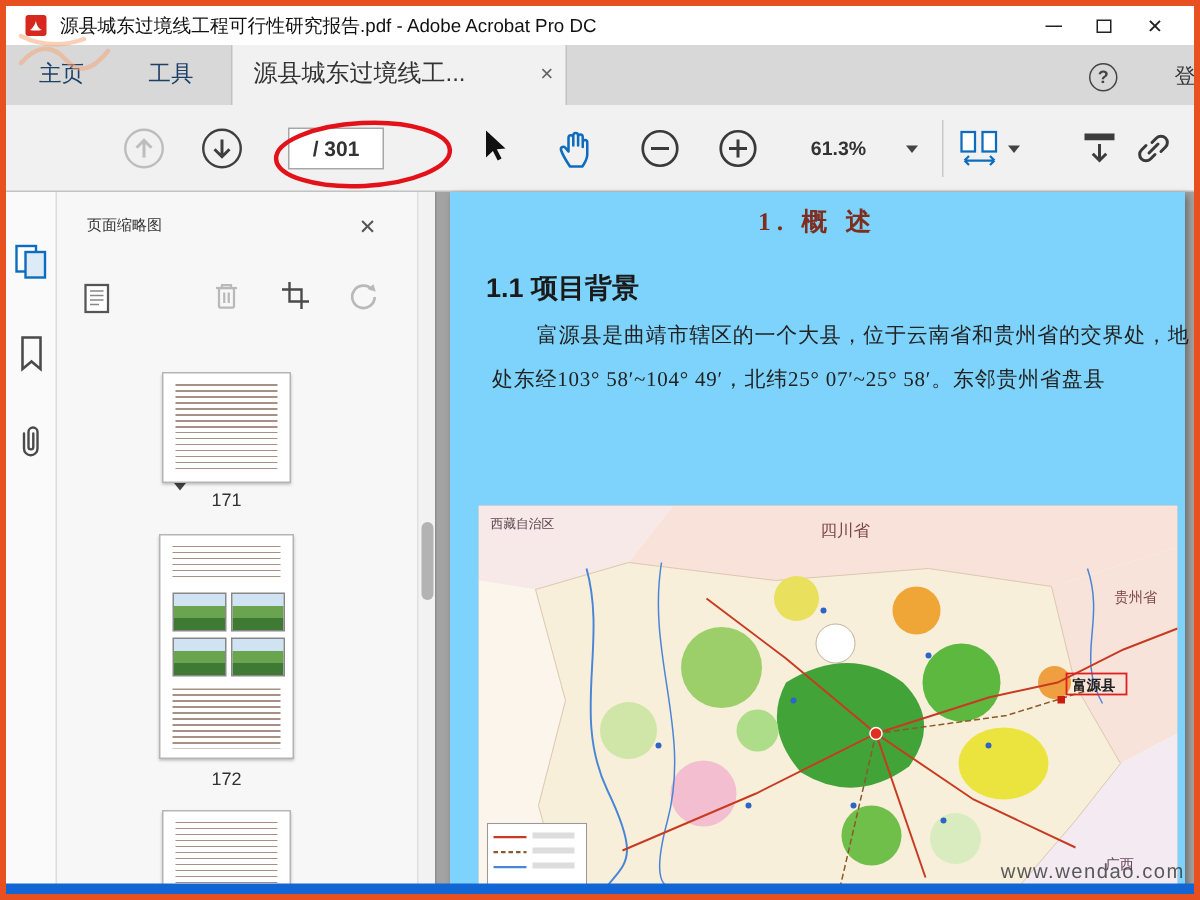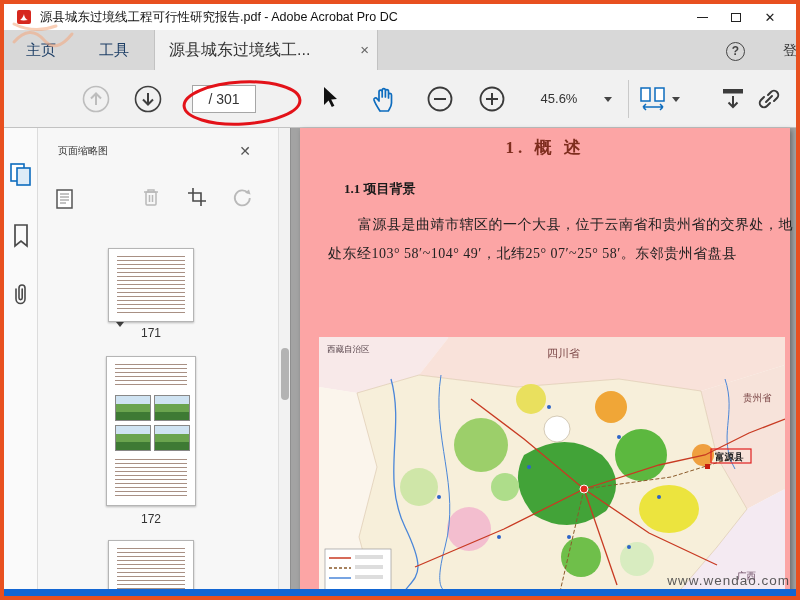--- a/index.html
+++ b/index.html
@@ -19,21 +19,21 @@
   .apptab { position:absolute; top:0; height:40px; line-height:40px; text-align:center; font-size:15px; color:#1e3f66; }
   .tab-home { left:0; width:74px; }
   .tab-tools { left:74px; width:72px; }
   .doctab { position:absolute; left:150px; top:0; width:224px; height:40px; background:#f1f1f1; border-left:1px solid #c2c2c2; border-right:1px solid #c2c2c2; }
   .doctab-label { position:absolute; left:14px; top:0; width:180px; height:40px; line-height:40px; font-size:16px; color:#333; white-space:nowrap; overflow:hidden; }
   .doctab-close { position:absolute; right:8px; top:0; height:40px; line-height:40px; font-size:15px; color:#666; }
   .helpbtn { position:absolute; left:722px; top:38px; width:19px; height:19px; border:1.5px solid #444; border-radius:50%; text-align:center; line-height:16px; font-size:12px; font-weight:bold; color:#444; }
   .signin { position:absolute; left:779px; top:38px; width:20px; height:20px; font-size:14px; color:#333; overflow:hidden; }
 
   
-  .toolbar { position:absolute; left:0; top:66px; width:792px; height:58px; background:#f1f1f1; border-bottom:1px solid #c2c2c2; }
+  .toolbar { position:absolute; left:0; top:66px; width:792px; height:58px; background:#f1f1f1; border-bottom:1px solid #c2c2c2;font-weight:bold; }
   .ticon { position:absolute; top:13px; width:32px; height:32px; }
   .pageinput { position:absolute; left:188px; top:15px; width:64px; height:28px; background:#fff; border:1px solid #a6a6a6; text-align:center; line-height:26px; font-size:14px; color:#333; }
   .zoomtext { position:absolute; left:516px; top:13px; width:78px; height:32px; line-height:32px; text-align:center; font-size:13px; color:#333; }
   .caret { position:absolute; width:0; height:0; border-left:4.5px solid transparent; border-right:4.5px solid transparent; border-top:5.5px solid #444; }
   .tsep { position:absolute; left:624px; top:10px; width:1px; height:38px; background:#c9c9c9; }
 
   
   .annot { position:absolute; left:176px; top:74px; width:124px; height:50px; z-index:40; pointer-events:none; }
 
   
@@ -47,23 +47,23 @@
   .picon { position:absolute; width:26px; height:26px; }
   .thumb { position:absolute; background:#fff; border:1px solid #b5b5b5; box-shadow:0 1px 2px rgba(0,0,0,.25); }
   .tlines { position:absolute; background:repeating-linear-gradient(to bottom,#a89084 0 1px, transparent 1px 4px); }
   .photo { position:absolute; width:36px; height:26px; background:linear-gradient(to bottom,#cfe3f2 0 32%,#6aa44e 32% 68%,#3e7a34 68%); border:0.5px solid #888; }
   .thumb-label { position:absolute; width:86px; text-align:center; font-size:12px; color:#333; }
   .scrolltrack { position:absolute; left:240px; top:0; width:12px; height:468px; background:#f2f2f2; border-left:1px solid #dfdfdf; }
   .scrollthumb { position:absolute; left:2px; top:220px; width:8px; height:52px; background:#b3b3b3; border-radius:4px; }
 
   
   .viewer { position:absolute; left:286px; top:124px; width:506px; height:468px; background:#a3a3a3; border-left:1px solid #8f8f8f; }
-  .page { position:absolute; left:9px; top:0; width:490px; height:468px; background:#fca5a5; box-shadow:2px 2px 5px rgba(0,0,0,.35); }
+  .page { position:absolute; left:9px; top:0; width:490px; height:468px; background:#7dd3fc; box-shadow:2px 2px 5px rgba(0,0,0,.35); }
   .doc-heading { position:absolute; left:0; top:8px; width:100%; text-align:center; font-family:"Liberation Serif", serif; font-size:17px; font-weight:bold; color:#7e2d1e; letter-spacing:4px; }
-  .doc-subheading { position:absolute; left:44px; top:52px; font-family:Liberation Serif, serif; font-size:13px; font-weight:bold; color:#1a1a1a; }
+  .doc-subheading { position:absolute; left:24px; top:52px; font-family:Liberation Sans, sans-serif; font-size:18px; font-weight:bold; color:#1a1a1a; }
   .doc-para { position:absolute; left:28px; top:82px; width:450px; font-family:"Liberation Serif", serif; font-size:14px; color:#222; }
   .doc-line { height:29px; line-height:29px; white-space:nowrap; letter-spacing:0.5px; }
   .indent { text-indent:30px; }
   .map { position:absolute; left:19px; top:209px; width:466px; height:259px; }
 
   
   .taskstrip { position:absolute; left:0; top:585px; width:792px; height:7px; background:#1266d3; z-index:50; }
   .watermark { position:absolute; left:652px; top:569px; width:134px; height:18px; z-index:60; text-align:right; font-size:13.5px; letter-spacing:1px; color:#404040; opacity:.85; }
   .scribble { position:absolute; left:2px; top:6px; width:80px; height:46px; z-index:70; pointer-events:none; opacity:.55; }
 </style>
@@ -118,21 +118,21 @@
       <path d="M12 28 C10 25 7 20 6 17 c-.5-2 2-3 3.1-1.2 L11 18 V9 c0-2.4 3.2-2.4 3.2 0 v5 M14.2 13 V7.5 c0-2.4 3.2-2.4 3.2 0 V14 M17.4 14 V8.5 c0-2.4 3.1-2.4 3.1 0 V15 M20.5 15 v-3 c0-2.2 3-2.2 3 0 V20 c0 3.5-1.8 5.5-3.2 8 L12 28" fill="none" stroke="#0d6cbe" stroke-width="1.7" stroke-linecap="round" stroke-linejoin="round"></path>
     </svg>
     <svg class="ticon" style="left:420px;" viewBox="0 0 32 32">
       <circle cx="16" cy="16" r="11.5" fill="none" stroke="#3a3a3a" stroke-width="1.8"></circle>
       <path d="M10 16 h12" stroke="#3a3a3a" stroke-width="2"></path>
     </svg>
     <svg class="ticon" style="left:472px;" viewBox="0 0 32 32">
       <circle cx="16" cy="16" r="11.5" fill="none" stroke="#3a3a3a" stroke-width="1.8"></circle>
       <path d="M10 16 h12 M16 10 v12" stroke="#3a3a3a" stroke-width="2"></path>
     </svg>
-    <div class="zoomtext">45.6%</div>
+    <div class="zoomtext">61.3%</div>
     <div class="caret" style="left:600px; top:27px;"></div>
     <div class="tsep"></div>
 
     <svg class="ticon" style="left:634px; width:30px;" viewBox="0 0 30 30">
       <rect x="3" y="4" width="9" height="13" fill="#fff" stroke="#0d6cbe" stroke-width="1.5"></rect>
       <rect x="17" y="4" width="9" height="13" fill="#fff" stroke="#0d6cbe" stroke-width="1.5"></rect>
       <path d="M5 23 h20 M5 23 l3-3 M5 23 l3 3 M25 23 l-3-3 M25 23 l-3 3" stroke="#0d6cbe" stroke-width="1.5" fill="none"></path>
     </svg>
     <div class="caret" style="left:668px; top:27px;"></div>
 

